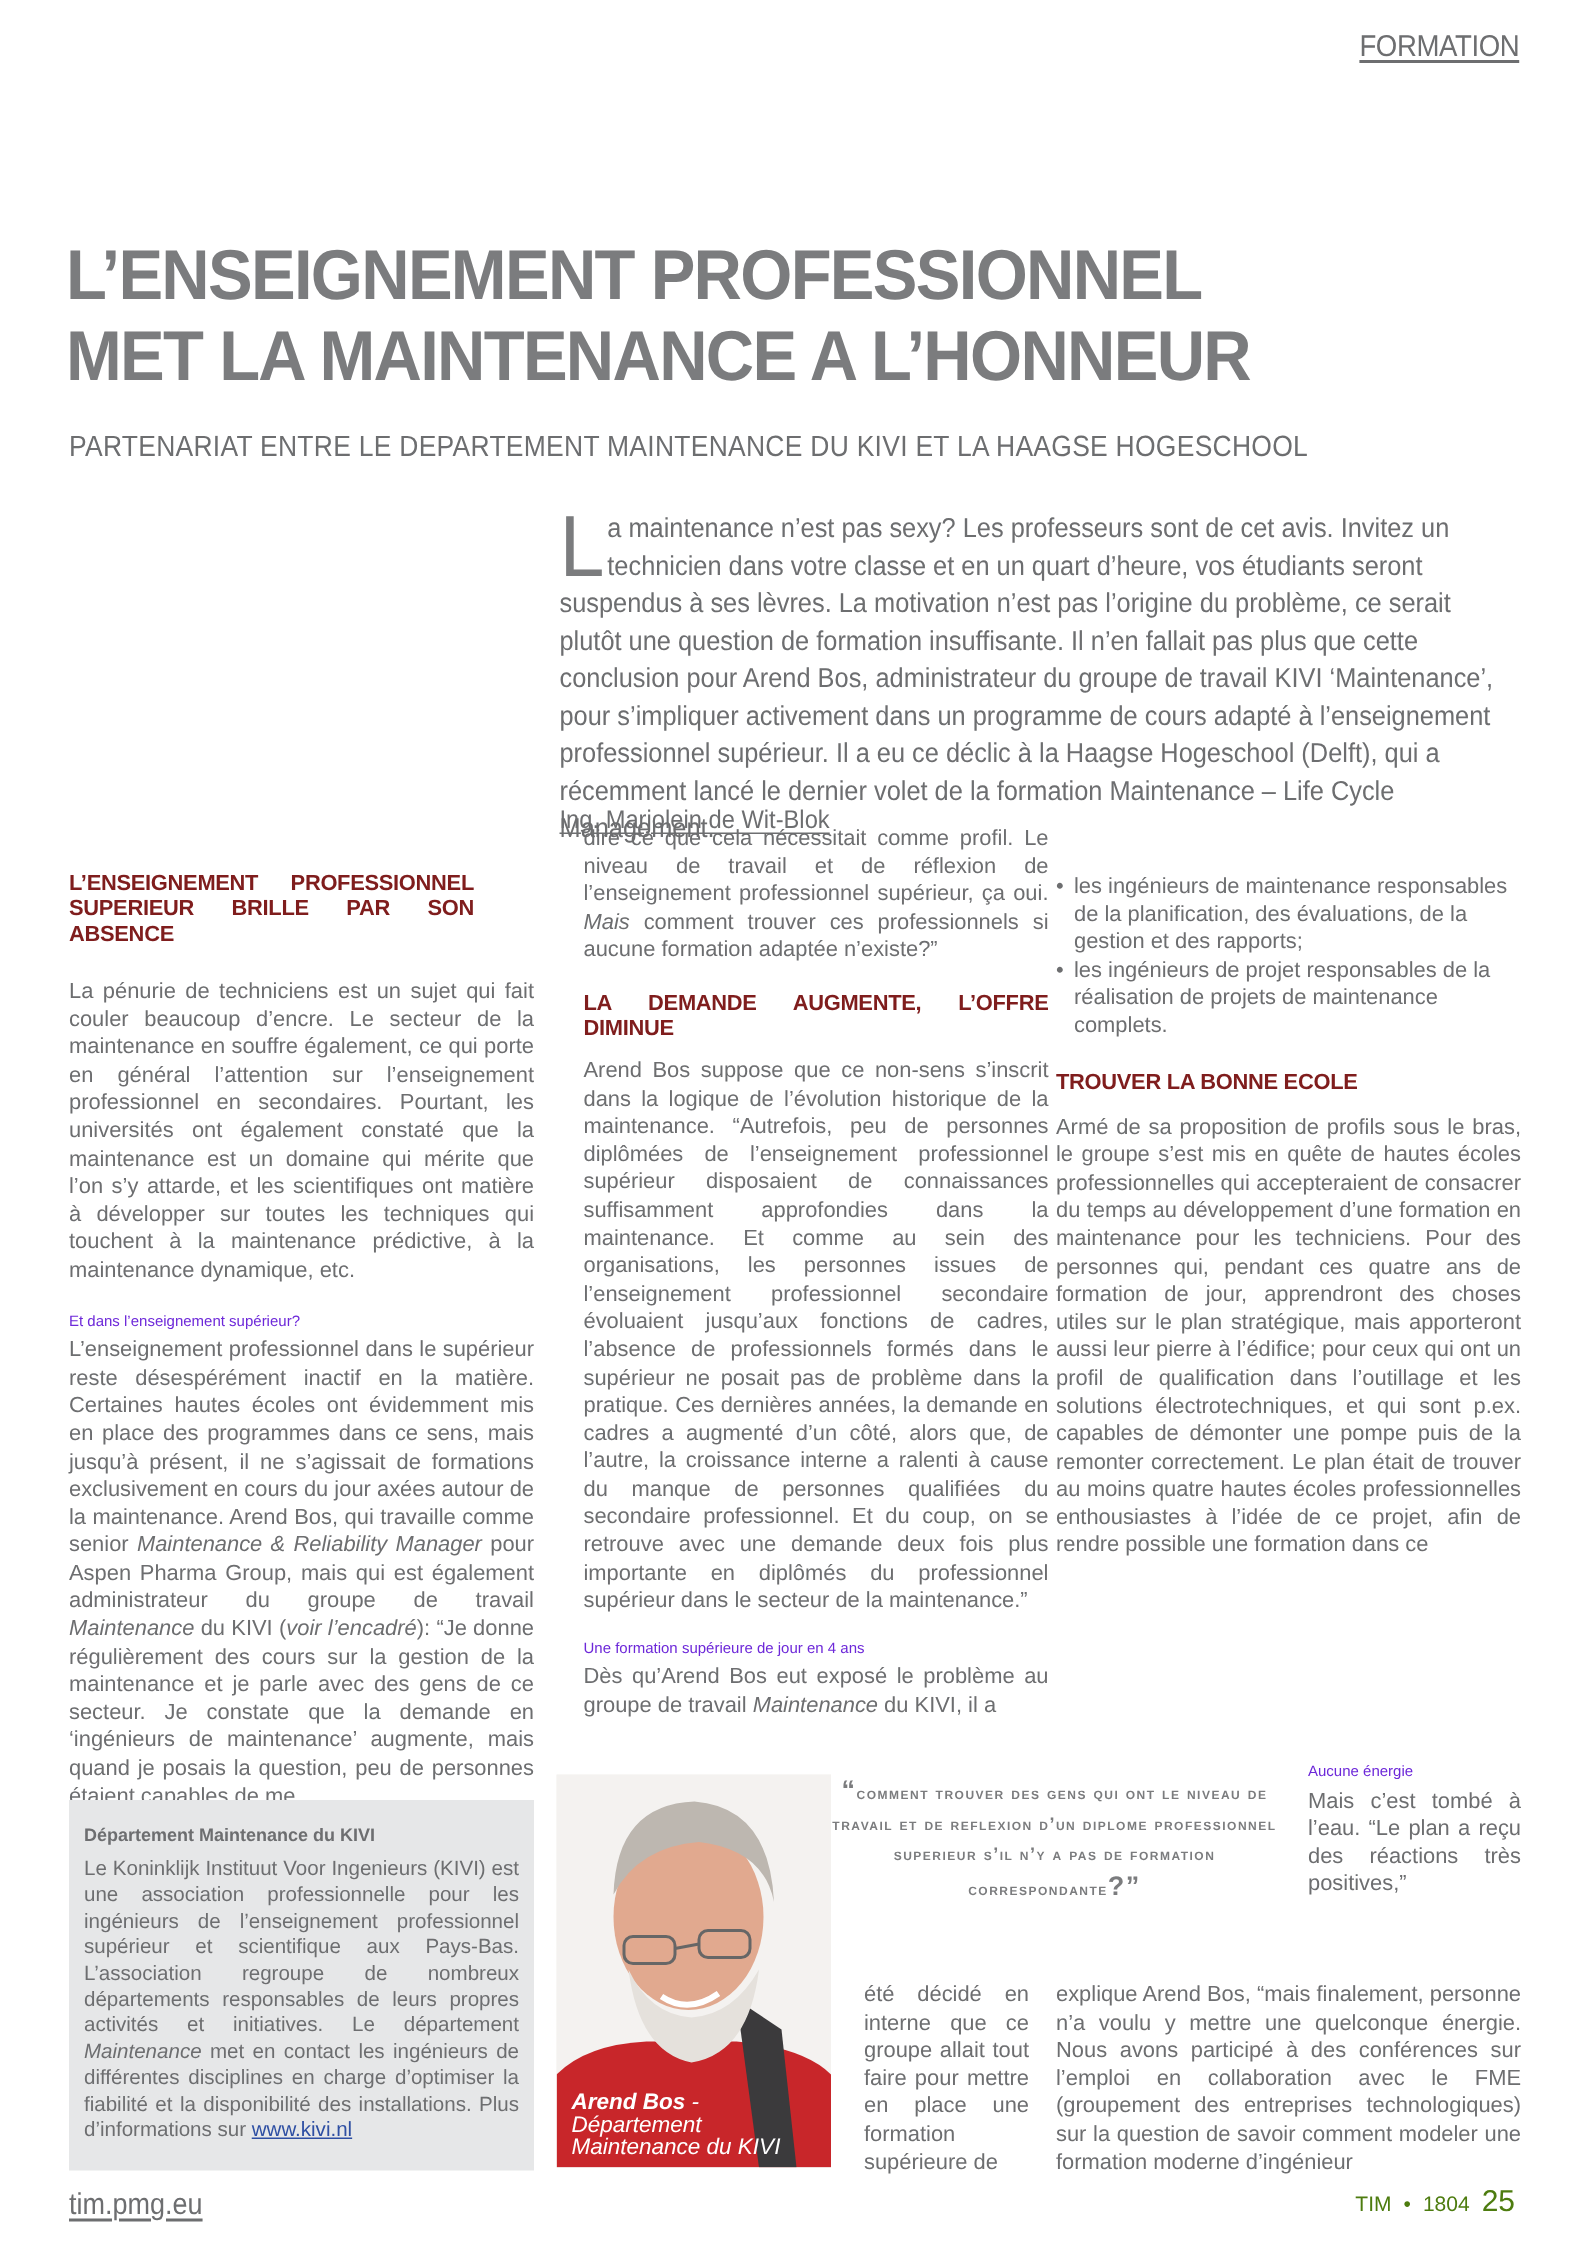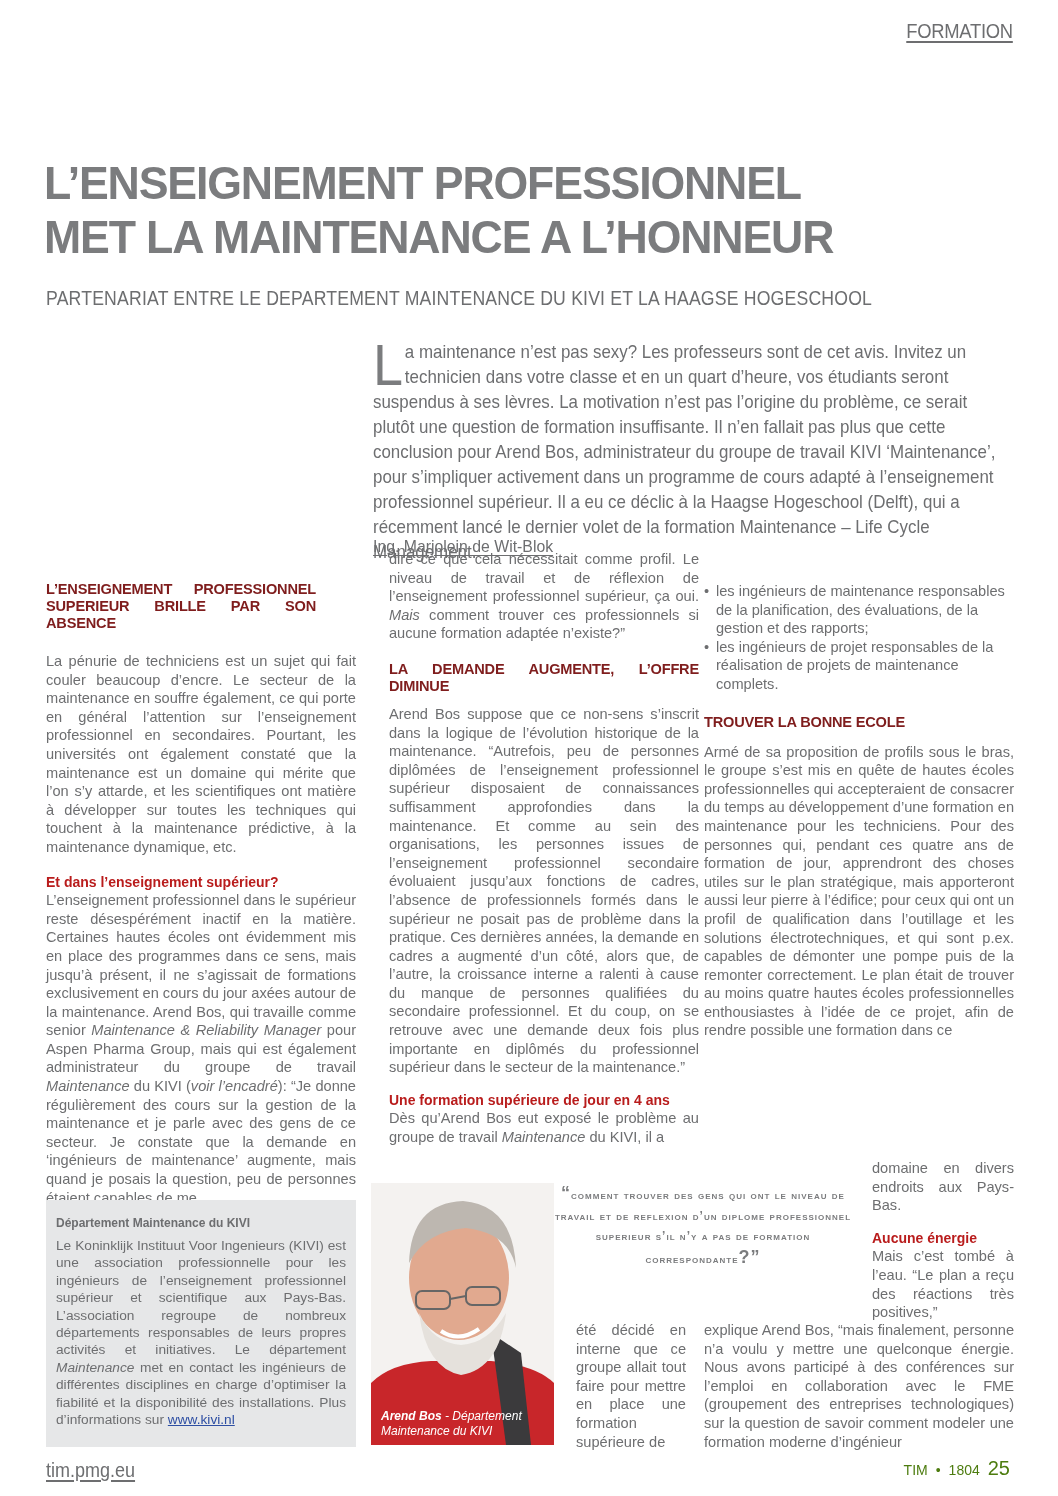--- a/index.html
+++ b/index.html
@@ -8,34 +8,34 @@
   .abs { position: absolute; }
   .section-tag { top: 20px; right: 45px; font-size: 20px; color: #6d6e70; text-decoration: underline; text-underline-offset: 3px; letter-spacing: -0.3px; transform: scaleX(0.92); transform-origin: right center; }
   .title { left: 44px; top: 156px; width: 980px; font-family: "Liberation Sans", sans-serif; font-weight: bold; font-size: 47px; line-height: 54px; color: #7b7c7e; letter-spacing: -1.2px; transform: scaleX(0.95); transform-origin: left top; }
   .subtitle { left: 46px; top: 287px; width: 990px; font-size: 19.5px; color: #6d6e70; letter-spacing: 0.2px; transform: scaleX(0.905); transform-origin: left top; white-space: nowrap; }
   .lead { left: 373px; top: 340px; width: 632px; font-size: 18.2px; line-height: 25px; color: #6d6e70; text-align: left; transform: scaleX(0.93); transform-origin: left top; width: 680px; }
   .lead .dropcap { float: left; font-size: 58px; line-height: 46px; margin-right: 2px; margin-top: 2px; color: #7b7c7e; }
   .author { left: 373px; top: 537px; font-size: 17px; text-decoration: underline; text-underline-offset: 3px; color: #6d6e70; transform: scaleX(0.93); transform-origin: left top; }
   .col { font-size: 14.6px; line-height: 18.6px; color: #6d6e70; text-align: justify; }
   .col p { margin: 0; }
   .h-caps { font-weight: bold; font-size: 14.6px; line-height: 17px; color: #7f1d1d; letter-spacing: -0.2px; }
-  .h-sub { font-weight: bold; font-size: 14px; line-height: 18.6px; color: #b91c1c; }
+  .h-sub { font-weight: normal; font-size: 10px; line-height: 18.6px; color: #6d28d9; }
   .col1 { left: 46px; width: 310px; }
   .col2 { left: 375px; width: 310px; }
   .col3 { left: 704px; width: 310px; }
   .bullets { list-style: none; }
   .bullets li { position: relative; padding-left: 12px; text-align: left; }
   .bullets li::before { content: "\2022"; position: absolute; left: 0; top: 0; }
   .box { left: 46px; top: 1200px; width: 310px; height: 247px; background: #e6e7e8; padding: 12px 10px 0 10px; }
   .box-title { font-weight: bold; font-size: 12px; line-height: 22px; color: #6d6e70; margin-bottom: 3px; }
   .box-body { font-size: 13.7px; line-height: 17.4px; color: #6d6e70; text-align: justify; }
   .box-body a { color: #2e4fa3; text-decoration: underline; }
   .photo { left: 371px; top: 1183px; width: 183px; height: 262px; overflow: hidden; background: #f2f0ee; }
   .photo svg { display: block; }
-  .photo-caption { position: absolute; left: 10px; bottom: 6px; font-size: 12px; line-height: 15px; color: #ffffff; font-style: italic; }
+  .photo-caption { position: absolute; left: 10px; bottom: 6px; font-size: 15px; line-height: 15px; color: #ffffff; font-style: italic; }
   .photo-caption b { font-weight: bold; }
   .pullquote { left: 548px; top: 1183px; width: 310px; text-align: center; font-weight: bold; color: #7b7c7e; font-size: 12px; line-height: 20.5px; letter-spacing: 1px; font-variant: small-caps; text-transform: lowercase; }
   .pullquote .pq-text { font-variant: small-caps; }
   .col3b { left: 872px; width: 142px; }
   .col2b { left: 576px; width: 110px; }
   .col3c { left: 704px; width: 310px; }
   .footer-url { left: 46px; top: 1459px; font-size: 20px; color: #6d6e70; text-decoration: underline; text-underline-offset: 3px; transform: scaleX(0.9); transform-origin: left top; }
   .footer-right { right: 48px; top: 1457px; font-size: 14px; color: #4d7c0f; display: flex; align-items: baseline; gap: 8px; text-align: center; }
   .footer-right .pg { font-size: 20px; }
 </style>
@@ -113,21 +113,20 @@
 <div class="abs col col3" style="top:582px;">
   <ul class="bullets">
     <li>les ingénieurs de maintenance responsables de la planification, des évaluations, de la gestion et des rapports;</li>
     <li>les ingénieurs de projet responsables de la réalisation de projets de maintenance complets.</li>
   </ul>
   <div class="h-caps" style="margin-top:20px;">TROUVER LA BONNE ECOLE</div>
   <p style="margin-top:12px;">Armé de sa proposition de profils sous le bras, le groupe s’est mis en quête de hautes écoles professionnelles qui accepteraient de consacrer du temps au développement d’une formation en maintenance pour les techniciens. Pour des personnes qui, pendant ces quatre ans de formation de jour, apprendront des choses utiles sur le plan stratégique, mais apporteront aussi leur pierre à l’édifice; pour ceux qui ont un profil de qualification dans l’outillage et les solutions électrotechniques, et qui sont p.ex. capables de démonter une pompe puis de la remonter correctement. Le plan était de trouver au moins quatre hautes écoles professionnelles enthousiastes à l’idée de ce projet, afin de rendre possible une formation dans ce</p>
 </div>
 
 <div class="abs col col3b" style="top:1159px;">
-  <p>domaine en divers endroits aux Pays-Bas.</p>
   <div class="h-sub" style="margin-top:14px;">Aucune énergie</div>
   <p>Mais c’est tombé à l’eau. “Le plan a reçu des réactions très positives,”</p>
 </div>
 
 <div class="abs col col3c" style="top:1321px;">
   <p>explique Arend Bos, “mais finalement, personne n’a voulu y mettre une quelconque énergie. Nous avons participé à des conférences sur l’emploi en collaboration avec le FME (groupement des entreprises technologiques) sur la question de savoir comment modeler une formation moderne d’ingénieur</p>
 </div>
 
 <div class="abs footer-url">tim.pmg.eu</div>
 <div class="abs footer-right">

